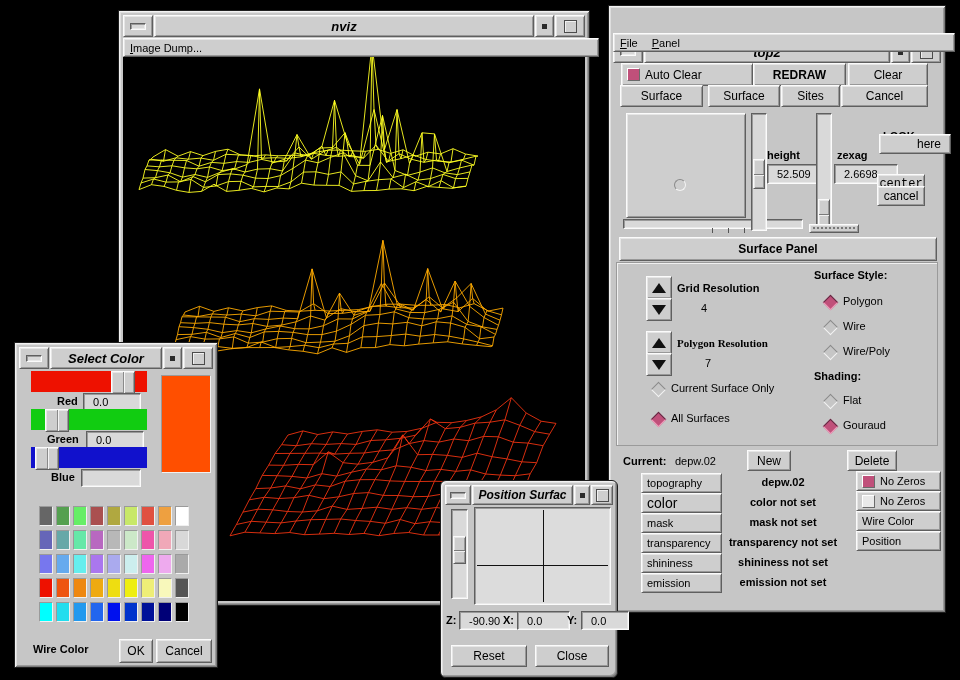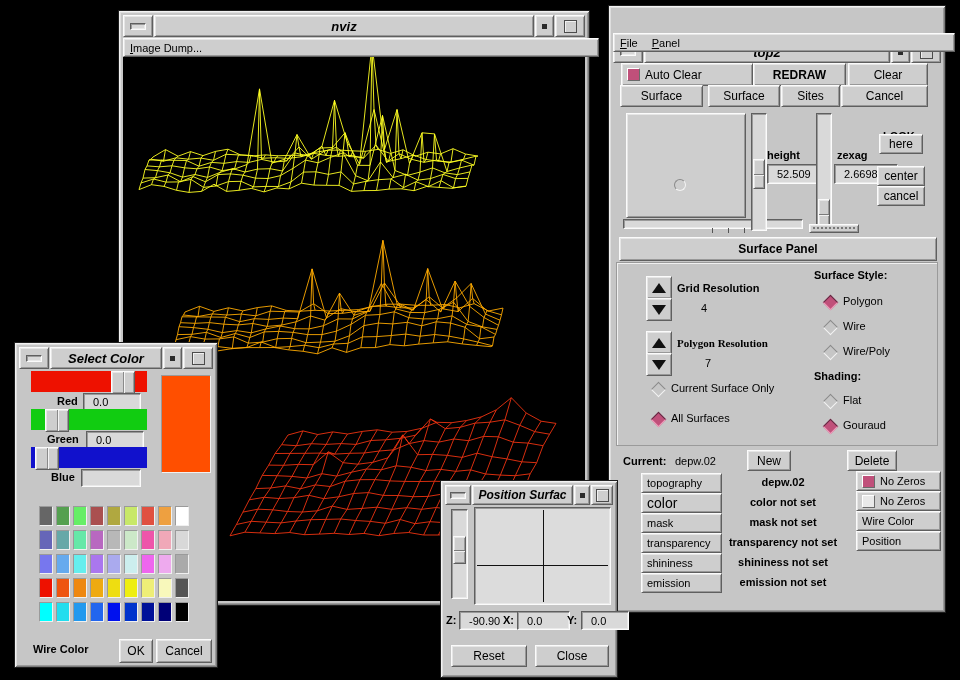--- a/index.html
+++ b/index.html
@@ -254,22 +254,22 @@
           <div class="mid"></div>
         </div>
     </div>
     <div class="lbl" style="left:228px;top:143px;">zexag</div>
     <div class="valbox sunken" style="left:225px;top:158px;width:44px;height:18px;">2.6698</div>
     <div class="raised" style="position:absolute;left:200px;top:218px;width:48px;height:7px;overflow:hidden;">
       <div style="margin:2px 3px;height:2px;background:repeating-linear-gradient(90deg,#777 0 2px,#ccc 2px 4px);"></div>
     </div>
 
     <div class="lbl" style="left:274px;top:124px;">LOOK</div>
-    <div class="btn raised" style="left:270px;top:128px;width:42px;height:18px;">here</div>
-    <div class="btn raised" style="left:268px;top:160px;width:46px;height:18px;">center</div>
+    <div class="btn raised" style="left:270px;top:128px;width:42px;height:18px;padding-left:28px;">here</div>
+    <div class="btn raised" style="left:268px;top:168px;width:46px;height:18px;font-family:Liberation Mono, monospace;">center</div>
     <div class="btn raised" style="left:268px;top:180px;width:46px;height:18px;">cancel</div>
 
     <div class="btn raised" style="left:10px;top:231px;width:316px;height:22px;font-weight:bold;font-size:12px;">Surface Panel</div>
     <div style="position:absolute;left:7px;top:256px;width:320px;height:182px;
                 border:1px solid #9a9a9a;box-shadow:1px 1px 0 #f0f0f0 inset;"></div>
 
     <div class="btn raised" style="left:37px;top:270px;width:24px;height:21px;">
         <div class="arrow-up"></div>
       </div>
     <div class="btn raised" style="left:37px;top:292px;width:24px;height:21px;">
@@ -428,21 +428,21 @@
         <div class="swatch" style="background: rgb(0, 17, 153);"></div>
         <div class="swatch" style="background: rgb(0, 0, 119);"></div>
         <div class="swatch" style="background: rgb(0, 0, 0);"></div>
       </div>
 
     <div class="lbl" style="left:18px;top:300px;">Wire Color</div>
     <div class="btn raised" style="left:104px;top:296px;width:32px;height:22px;">OK</div>
     <div class="btn raised" style="left:141px;top:296px;width:54px;height:22px;">Cancel</div>
   </div>
 
-  <div class="mwin" id="possurf-win" style="left:440px;top:480px;width:176px;height:196px;z-index:6;">
+  <div class="mwin" id="possurf-win" style="left:440px;top:480px;width:176px;height:196px;z-index:6;border-radius:6px;">
     <div class="titlebar" style="left:4px;top:4px;width:168px;height:20px;">
       <div class="tb-btn raised tb-seg" style="width:24px;">
         <div class="dash-glyph sunken"></div>
         </div>
       <div class="tb-title raised tb-seg" style="font-size:12px;padding:0 4px;">
         <span>Position Surfac</span>
         </div>
       <div class="tb-btn small raised tb-seg" style="width:14px;">
         <div class="dot-glyph"></div>
         </div>

